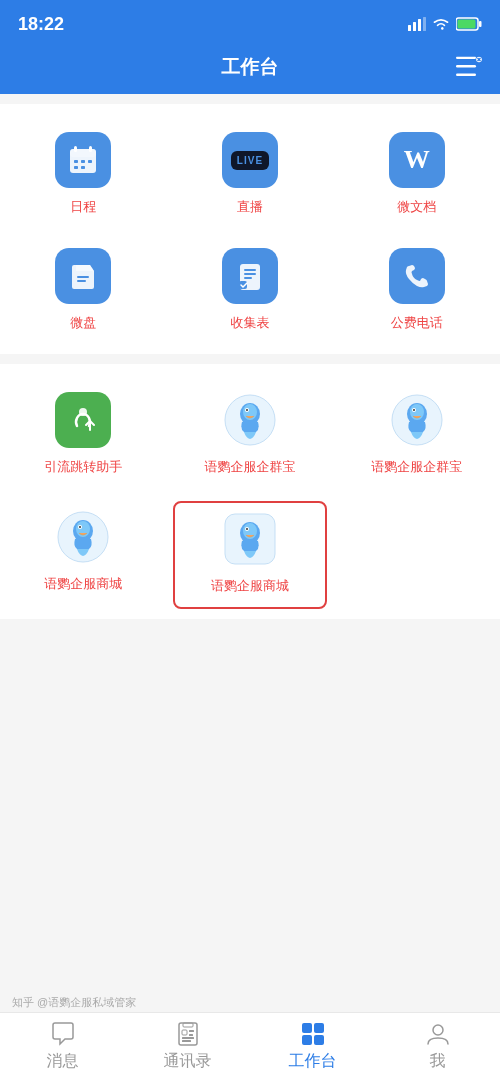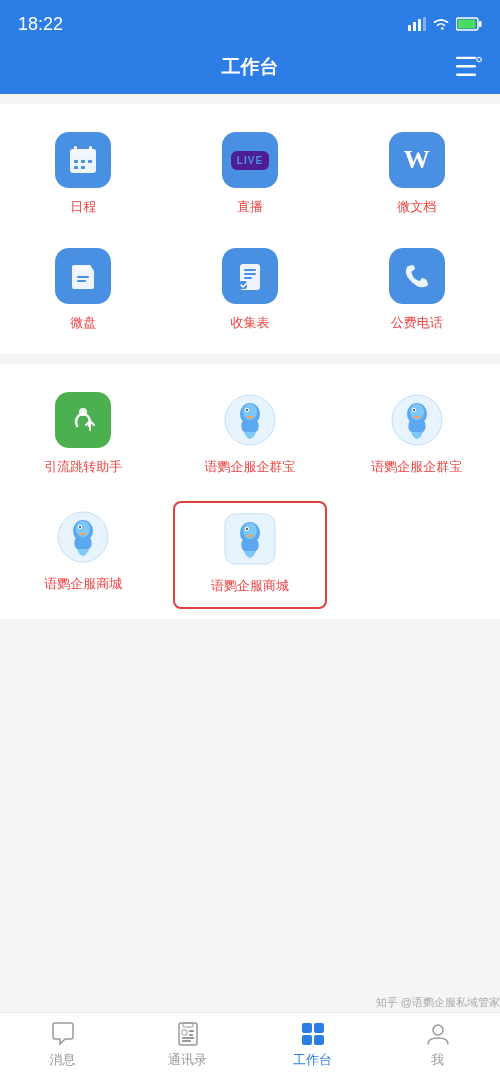--- a/index.html
+++ b/index.html
@@ -17,21 +17,21 @@
     .status-bar {
       background: #2d7de6;
       display: flex;
       justify-content: space-between;
       align-items: center;
       padding: 10px 18px 6px;
       height: 44px;
     }
     .status-time {
       font-size: 18px;
-      font-weight: 400;
+      font-weight: 700;
       color: #fff;
     }
     .status-icons {
       display: flex;
       align-items: center;
       gap: 6px;
     }
 
     
     .header {
@@ -139,33 +139,34 @@
     }
     .tab-item {
       flex: 1;
       display: flex;
       flex-direction: column;
       align-items: center;
       cursor: pointer;
       gap: 4px;
     }
     .tab-label {
-      font-size: 13px;
+      font-size: 16px;
       color: #999;
     }
     .tab-label.active { color: #2d7de6; }
 
     
     .watermark {
       position: fixed;
       bottom: 72px;
       width: 500px;
-      text-align: right;
+      text-align: left;
       font-size: 11px;
       color: #aaa;
+      padding-left: 12px;
     }
   </style>
 </head>
 <body>
 
 <div class="status-bar">
   <span class="status-time">18:22</span>
   <div class="status-icons">
 
     <svg width="18" height="14" viewBox="0 0 18 14">
@@ -221,21 +222,21 @@
             <rect x="6" y="21" width="4" height="3" rx="0.8" fill="#4a90e2"></rect>
             <rect x="13" y="21" width="4" height="3" rx="0.8" fill="#4a90e2"></rect>
           </svg>
         </div>
         <span class="grid-label">日程</span>
       </div>
 
 
       <div class="grid-item">
         <div class="icon-wrap blue">
-          <div style="background:#4c1d95; border-radius:6px; padding:4px 6px; display:flex; flex-direction:column; align-items:center;">
+          <div style="background:#0f172a; border-radius:6px; padding:4px 6px; display:flex; flex-direction:column; align-items:center;">
             <span style="color:#4a90e2; font-size:10px; font-weight:800; letter-spacing:1px;">LIVE</span>
           </div>
         </div>
         <span class="grid-label">直播</span>
       </div>
 
       <div class="grid-item">
         <div class="icon-wrap blue">
           <span style="color:#fff; font-size:26px; font-weight:900; font-family:serif;">W</span>
         </div>

